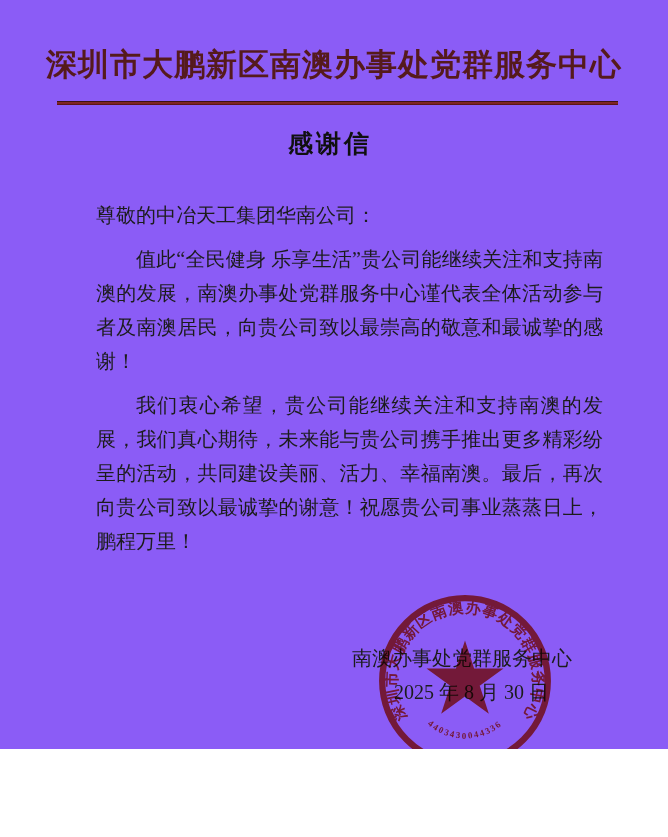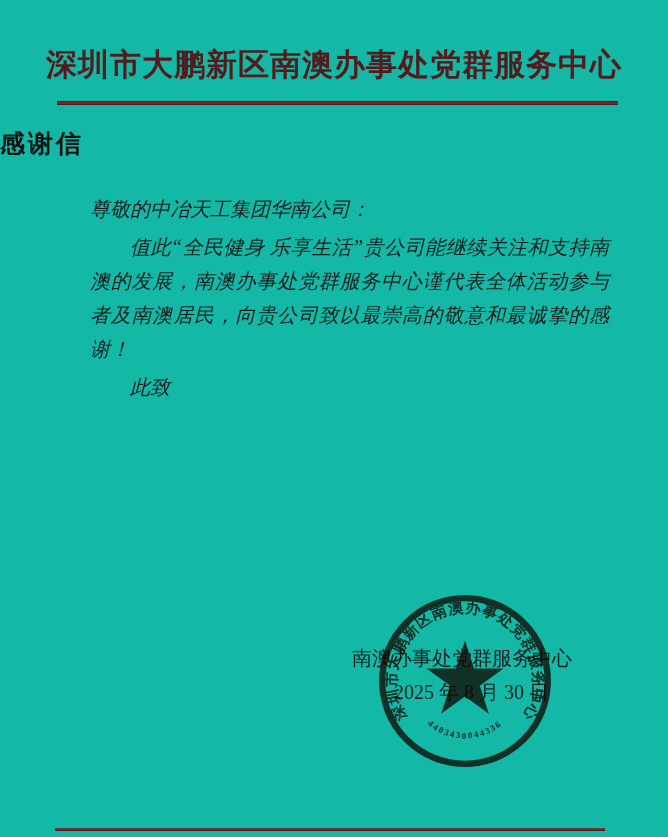--- a/index.html
+++ b/index.html
@@ -3,57 +3,58 @@
 <meta charset="utf-8">
 <style>
   html, body { margin: 0; padding: 0; }
   body {
     width: 668px; height: 837px;
     background: #ffffff;
     font-family: "Liberation Serif", "DejaVu Serif", serif;
   }
   .page {
     position: relative;
-    width: 668px; height: 837px;
-    background: #14b8a6;
+    width: 668px; height: 749px;
+    background: #8b5cf6;
     overflow: hidden;
   }
   .letterhead-title {
     position: absolute;
     top: 44px; left: 0; right: 0;
     text-align: center;
     font-size: 31px;
     font-weight: bold;
     color: #551a1c;
     letter-spacing: 1px;
   }
   .letterhead-rule {
     position: absolute;
     top: 101px; left: 57px;
     width: 561px; height: 4px;
     background: linear-gradient(180deg, #1e0606 0%, #932c2c 45%, #4c0f0f 100%);
   }
   .letter-title {
     position: absolute;
     top: 127px; left: 0; right: 8px;
+    text-align: center;
     font-size: 25px;
     font-weight: bold;
     color: #101010;
     letter-spacing: 3px;
   }
   .letter-body {
     position: absolute;
     top: 188px; left: 86px;
     width: 527px;
     font-size: 20px;
     line-height: 34px;
     color: #1c1c1c;
     text-align: justify;
   }
-  .letter-body p { margin: 4px; font-style: italic; }
+  .letter-body p { margin: 10px; }
   .indent { text-indent: 2em; }
   .sig-org {
     position: absolute;
     top: 645px; right: 96px;
     font-size: 20px;
     color: #1c1c1c;
   }
   .sig-date {
     position: absolute;
     top: 679px; right: 119px;
@@ -82,21 +83,21 @@
 
   <div class="letterhead-title">深圳市大鹏新区南澳办事处党群服务中心</div>
 
   <div class="letterhead-rule"></div>
 
   <div class="letter-title">感谢信</div>
 
   <div class="letter-body">
     <p>尊敬的中冶天工集团华南公司：</p>
     <p class="indent">值此“全民健身 乐享生活”贵公司能继续关注和支持南澳的发展，南澳办事处党群服务中心谨代表全体活动参与者及南澳居民，向贵公司致以最崇高的敬意和最诚挚的感谢！</p>
-    <p class="indent">此致</p>
+    <p class="indent">我们衷心希望，贵公司能继续关注和支持南澳的发展，我们真心期待，未来能与贵公司携手推出更多精彩纷呈的活动，共同建设美丽、活力、幸福南澳。最后，再次向贵公司致以最诚挚的谢意！祝愿贵公司事业蒸蒸日上，鹏程万里！</p>
   </div>
 
   <div class="sig-org">南澳办事处党群服务中心</div>
 
   <div class="sig-date">2025 年 8 月 30 日</div>
 
   <div class="seal">
     <svg width="180" height="180" viewBox="0 0 200 200">
       <defs>
         <path id="arcTop" d="M 40.1,146.8 A 76,76 0 1 1 159.9,146.8" fill="none"></path>

